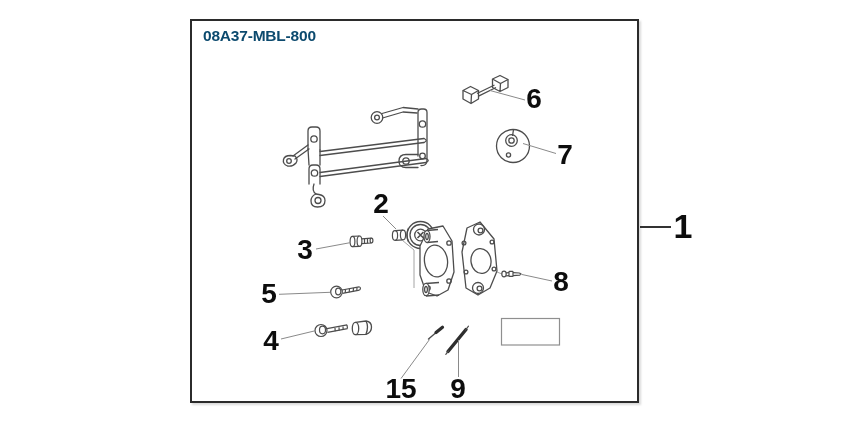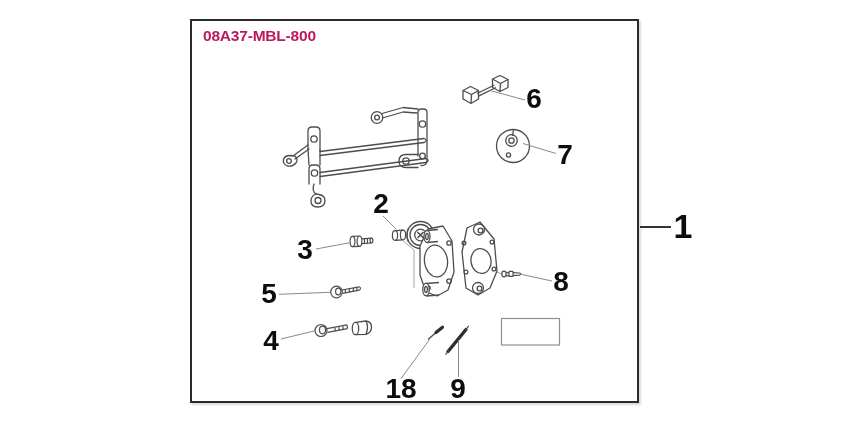--- a/index.html
+++ b/index.html
@@ -9,21 +9,21 @@
     position:relative;
   }
   .stage{position:absolute;left:0;top:0;width:850px;height:428px;}
   .diagram-box{
     position:absolute;left:190px;top:19px;width:449px;height:384px;
     background:#ffffff;border:2px solid #2b2b2b;box-sizing:border-box;
     box-shadow:2px 2px 2px rgba(0,0,0,0.15);
   }
   .part-number{
     position:absolute;left:203px;top:27px;
-    font-size:15.5px;font-weight:bold;color:#be185d;letter-spacing:-0.2px;
+    font-size:15.5px;font-weight:bold;color:#0c4a6e;letter-spacing:-0.2px;
     white-space:nowrap;
   }
   .lineart{position:absolute;left:0;top:0;}
   .callout{
     position:absolute;transform:translate(-50%,-50%);
     font-weight:bold;color:#0d0d0d;font-size:28px;line-height:1;
   }
   .callout.big{font-size:34px;}
 </style>
 </head>
@@ -198,15 +198,15 @@
 
   <div class="callout big" style="left:683px;top:226px">1</div>
   <div class="callout" style="left:381px;top:204px">2</div>
   <div class="callout" style="left:305px;top:250px">3</div>
   <div class="callout" style="left:271px;top:341px">4</div>
   <div class="callout" style="left:269px;top:294px">5</div>
   <div class="callout" style="left:534px;top:99px">6</div>
   <div class="callout" style="left:565px;top:155px">7</div>
   <div class="callout" style="left:561px;top:282px">8</div>
   <div class="callout" style="left:458px;top:389px">9</div>
-  <div class="callout" style="left:401px;top:389px">18</div>
+  <div class="callout" style="left:401px;top:389px">15</div>
 
 </div>
 
 </body></html>

